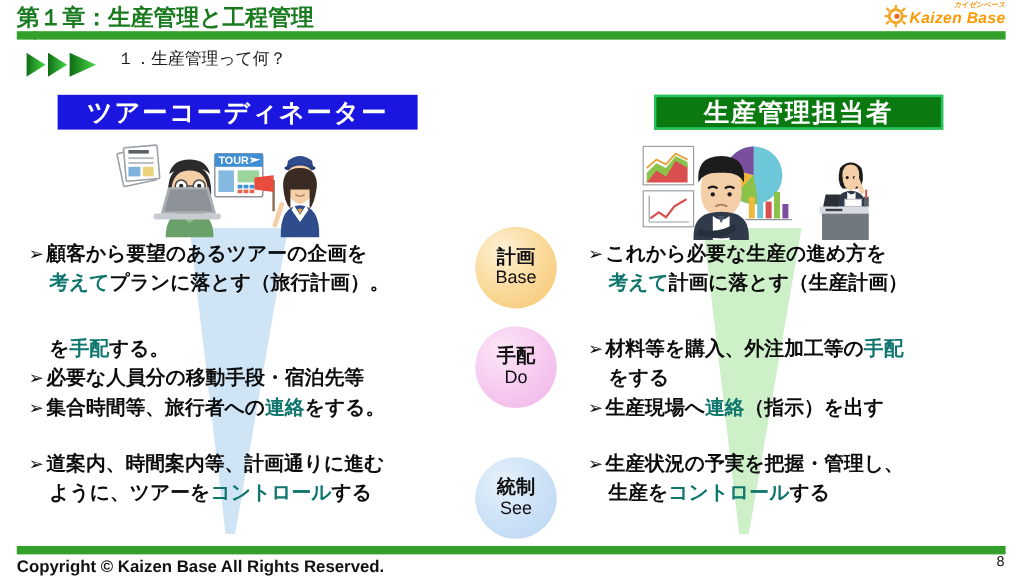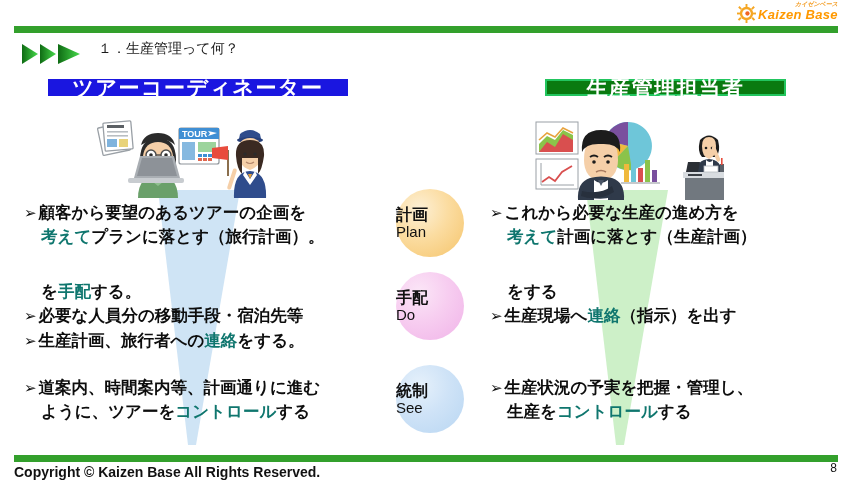--- a/index.html
+++ b/index.html
@@ -42,40 +42,40 @@
 
   
   .section-heading{
     position:absolute;left:98px;top:40px;
     font-size:14px;font-weight:normal;color:#1a1a1a;white-space:nowrap;
   }
   .chev-wrap{position:absolute;left:22px;top:43px;width:72px;height:22px;}
 
   
   .role-banner{
-    position:absolute;height:17px;display:flex;align-items:center;justify-content:center;
+    position:absolute;height:29px;display:flex;align-items:center;justify-content:center;
     color:#ffffff;font-weight:bold;font-size:21px;letter-spacing:1.5px;white-space:nowrap;
   }
   .role-left{left:48px;top:79px;width:300px;background:#1a16e0;}
   .role-right{left:545px;top:79px;width:241px;background:#0a7a10;border:2px solid #22c55e;box-sizing:border-box;}
 
   
   .funnel{position:absolute;}
 
   
   .circle{
     position:absolute;width:68px;height:68px;border-radius:50%;
-    display:flex;flex-direction:column;justify-content:center;
+    display:flex;flex-direction:column;align-items:center;justify-content:center;
     line-height:1.12;
   }
   .circle .jp{font-size:16px;font-weight:bold;color:#111;}
   .circle .en{font-size:15px;color:#111;}
   .c-plan{left:396px;top:189px;background:radial-gradient(circle at 34% 30%,#fdf0d6 0%,#fbdca0 45%,#f5c46b 100%);}
   .c-do  {left:396px;top:272px;background:radial-gradient(circle at 34% 30%,#fbe6f7 0%,#f7cdf0 45%,#f0b3e8 100%);}
-  .c-see {left:396px;top:365px;background:radial-gradient(circle at 34% 30%,#e6f1fb 0%,#cfe3f7 45%,#b8d6f2 100%);}
+  .c-see {left:396px;top:381px;background:radial-gradient(circle at 34% 30%,#e6f1fb 0%,#cfe3f7 45%,#b8d6f2 100%);}
 
   
   .bul{
     position:absolute;font-size:16.5px;font-weight:bold;color:#0d0d0d;
     line-height:1.48;white-space:nowrap;
   }
   .bul .mk{font-weight:normal;font-size:15px;margin-right:2px;}
   .bul .ind{display:inline-block;width:17px;}
   .red{color:#0f766e;}
 
@@ -90,20 +90,21 @@
   .pageno{position:absolute;right:16px;top:461px;font-size:12px;color:#111;}
 
   
   .illus{position:absolute;}
 </style>
 </head>
 <body>
 
 <div class="slide">
 
+  <div class="chapter-title">第１章：生産管理と工程管理</div>
   <div class="header-rule-tail"></div>
   <div class="header-rule"></div>
 
   <div class="logo">
     <svg class="logo-mark" viewBox="0 0 40 40">
       <g fill="#f5a623">
         <circle cx="20" cy="20" r="14"></circle>
         <g>
           <rect x="18" y="0" width="4" height="7"></rect>
           <rect x="18" y="33" width="4" height="7"></rect>
@@ -272,50 +273,51 @@
       <rect x="160" y="62" width="14" height="2" fill="#3a3f45"></rect>
       <path d="M158 60 l2-10 12 0 -2 10z" fill="#2b2f35"></path>
       <rect x="176" y="54" width="14" height="6" fill="#ffffff" stroke="#b6bbc0" stroke-width="0.8"></rect>
       <rect x="192" y="52" width="5" height="8" fill="#5a6068"></rect>
       <rect x="193" y="46" width="1.6" height="7" fill="#e84c3d"></rect>
     </g>
   </svg>
 
   <div class="circle c-plan">
     <span class="jp">計画</span>
-    <span class="en">Plan</span>
+    <span class="en">Base</span>
   </div>
   <div class="circle c-do">
     <span class="jp">手配</span>
     <span class="en">Do</span>
   </div>
   <div class="circle c-see">
     <span class="jp">統制</span>
     <span class="en">See</span>
   </div>
 
   <div class="bul lx" style="top:200px;">
       <div><span class="mk">➢</span><span>顧客から要望のあるツアーの企画を</span></div>
       <div><span class="ind"></span><span class="red">考えて</span><span>プランに落とす（旅行計画）。</span></div>
     </div>
   <div class="bul lx" style="top:279px;">
       <div><span class="ind"></span><span>を</span><span class="red">手配</span><span>する。</span></div>
       <div><span class="mk">➢</span><span>必要な人員分の移動手段・宿泊先等</span></div>
-      <div><span class="mk">➢</span><span>生産計画、旅行者への</span><span class="red">連絡</span><span>をする。</span></div>
+      <div><span class="mk">➢</span><span>集合時間等、旅行者への</span><span class="red">連絡</span><span>をする。</span></div>
     </div>
   <div class="bul lx" style="top:375px;">
       <div><span class="mk">➢</span><span>道案内、時間案内等、計画通りに進む</span></div>
       <div><span class="ind"></span><span>ように、ツアーを</span><span class="red">コントロール</span><span>する</span></div>
     </div>
 
   <div class="bul rx" style="top:200px;">
       <div><span class="mk">➢</span><span>これから必要な生産の進め方を</span></div>
       <div><span class="ind"></span><span class="red">考えて</span><span>計画に落とす（生産計画）</span></div>
     </div>
   <div class="bul rx" style="top:279px;">
+      <div><span class="mk">➢</span><span>材料等を購入、外注加工等の</span><span class="red">手配</span></div>
       <div><span class="ind"></span><span>をする</span></div>
       <div><span class="mk">➢</span><span>生産現場へ</span><span class="red">連絡</span><span>（指示）を出す</span></div>
     </div>
   <div class="bul rx" style="top:375px;">
       <div><span class="mk">➢</span><span>生産状況の予実を把握・管理し、</span></div>
       <div><span class="ind"></span><span>生産を</span><span class="red">コントロール</span><span>する</span></div>
     </div>
 
   <div class="footer-rule"></div>
   <div class="copyright">Copyright ©  Kaizen Base  All Rights Reserved.</div>

